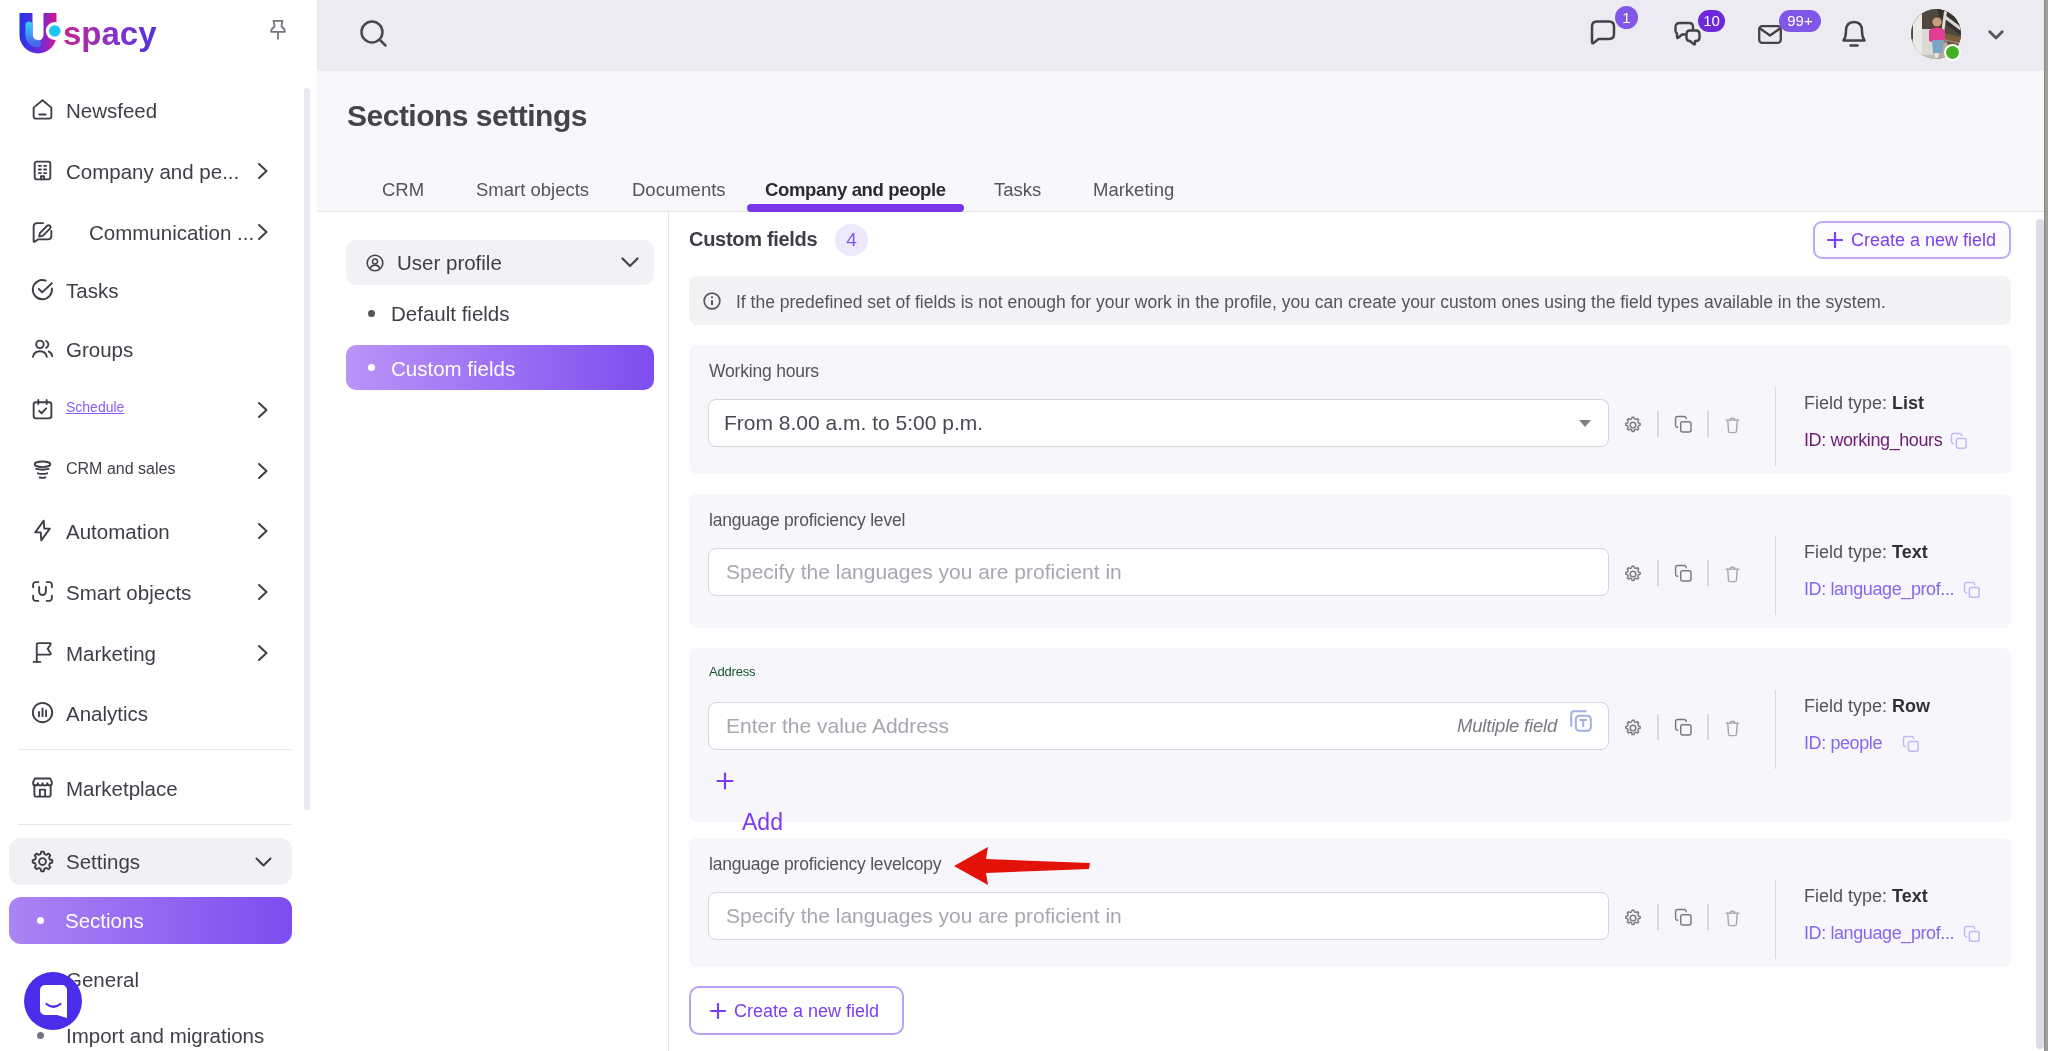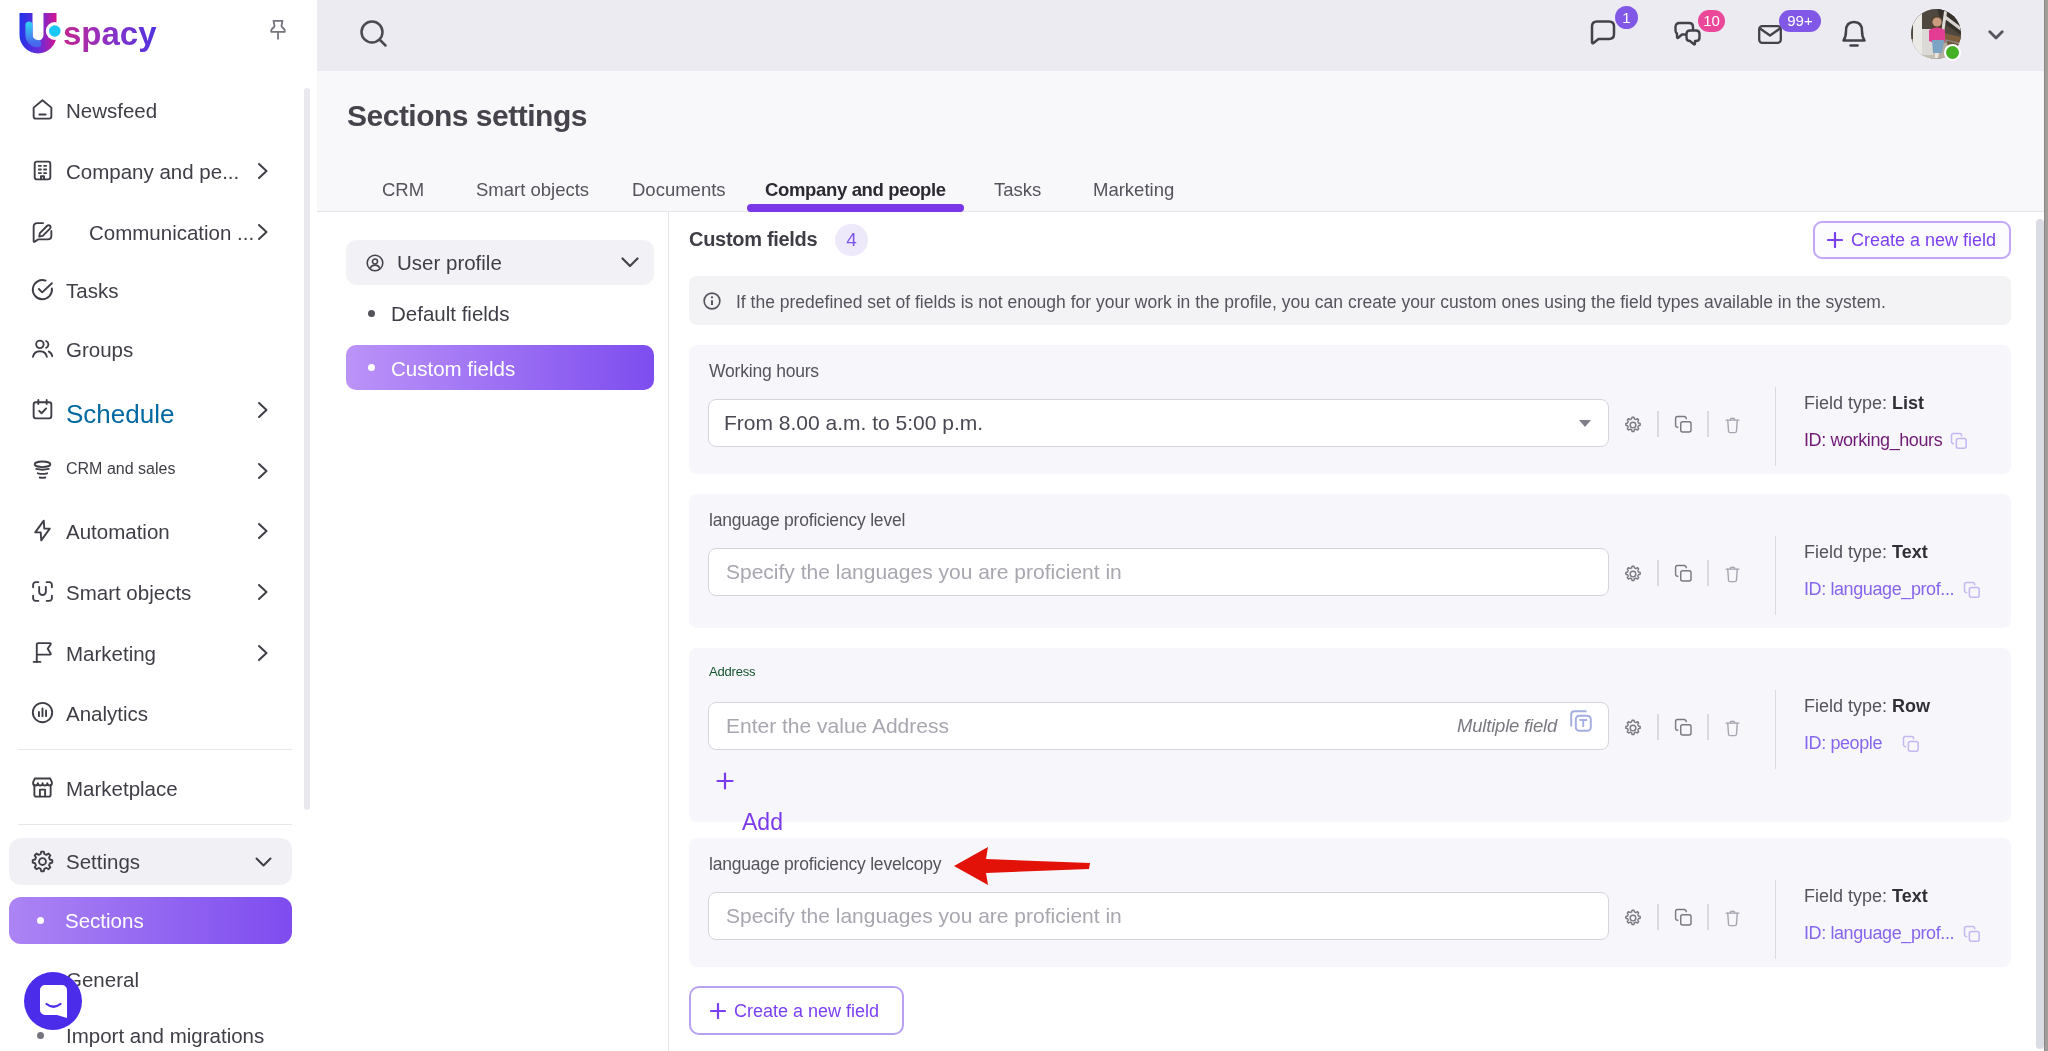--- a/index.html
+++ b/index.html
@@ -35,21 +35,21 @@
   <path d="M2 3.5 L12 10.5 L22 3.5"></path>
 </svg>
   </div>
 <div class="abs" style="left:1841px;top:20px;">
 <svg width="26" height="29" viewBox="0 0 26 29" fill="none" stroke="#43424A" stroke-width="2.5" stroke-linecap="round" stroke-linejoin="round">
   <path d="M13 2 Q5 2 5 11 Q5 17 2.5 20.5 L23.5 20.5 Q21 17 21 11 Q21 2 13 2 Z"></path>
   <line x1="9.5" y1="25.5" x2="16.5" y2="25.5"></line>
 </svg>
   </div>
 <div class="abs" style="left:1615px;top:6px;width:23px;height:23px;background:#8157E8;border-radius:50%;color:#fff;font-size:15px;text-align:center;line-height:23px;">1</div>
-<div class="abs" style="left:1698px;top:10px;width:27px;height:22px;background:#ec4899;border-radius:11px;color:#fff;font-size:15px;text-align:center;line-height:22px;">10</div>
+<div class="abs" style="left:1698px;top:10px;width:27px;height:22px;background:#6d28d9;border-radius:11px;color:#fff;font-size:15px;text-align:center;line-height:22px;">10</div>
 <div class="abs" style="left:1779px;top:10px;width:42px;height:22px;background:#8157E8;border-radius:11px;color:#fff;font-size:15px;text-align:center;line-height:22px;">99+</div>
 <div class="abs" style="left:1911px;top:9px;width:50px;height:50px;border-radius:50%;overflow:hidden;">
 <svg width="50" height="50" viewBox="0 0 50 50">
   <rect width="50" height="50" fill="#8f887d"></rect>
   <rect x="0" y="0" width="50" height="30" fill="#4e483e"></rect>
   <path d="M26 0 L50 0 L50 26 L30 12 Z" fill="#36312a"></path>
   <rect x="31" y="2" width="3" height="30" fill="#dedcd8" transform="rotate(8 32 17)"></rect>
   <path d="M34 6 L50 18 L50 22 L34 10 Z" fill="#d8d5d0"></path>
   <rect x="0" y="34" width="50" height="16" fill="#b5ad9f"></rect>
   <rect x="0" y="40" width="24" height="10" fill="#c5bfb4"></rect>
@@ -363,21 +363,21 @@
     </svg>
   </div>
 <div class="abs" style="left:66px;top:338px;font-size:20.5px;color:#3F3E46;">Groups</div>
 <div class="abs" style="left:30px;top:397px;">
     <svg width="25" height="25" viewBox="0 0 24 24" stroke="#3F3E46" stroke-width="1.8" stroke-linecap="round" stroke-linejoin="round" fill="none">
       <rect x="3.5" y="5" width="17" height="15.5" rx="2.2"></rect>
       <path d="M8 2.8 v4 M16 2.8 v4"></path>
       <path d="M8.8 13.3 l2.3 2.3 L15.5 11"></path>
     </svg>
   </div>
-<div class="abs" style="left:66px;top:399px;font-size:26px;color:#0369a1;">Schedule</div>
+<div class="abs" style="left:66px;top:399px;font-size:14px;color:#8b5cf6;text-decoration:underline;">Schedule</div>
 <div class="abs" style="left:257px;top:401px;">
     <svg width="11" height="18" viewBox="0 0 11 18" fill="none" stroke="#3F3E46" stroke-width="2" stroke-linecap="round" stroke-linejoin="round">
       <path d="M2 2 l7.5 7 L2 16"></path>
     </svg>
   </div>
 <div class="abs" style="left:30px;top:458px;">
     <svg width="25" height="25" viewBox="0 0 24 24" stroke="#3F3E46" stroke-width="1.8" stroke-linecap="round" stroke-linejoin="round" fill="none">
       <ellipse cx="12" cy="6" rx="7.5" ry="2.7"></ellipse>
       <path d="M6 10.5 a9.5 3 0 0 0 12 0"></path>
       <path d="M7.5 14.7 a7.5 2.6 0 0 0 9 0"></path>

